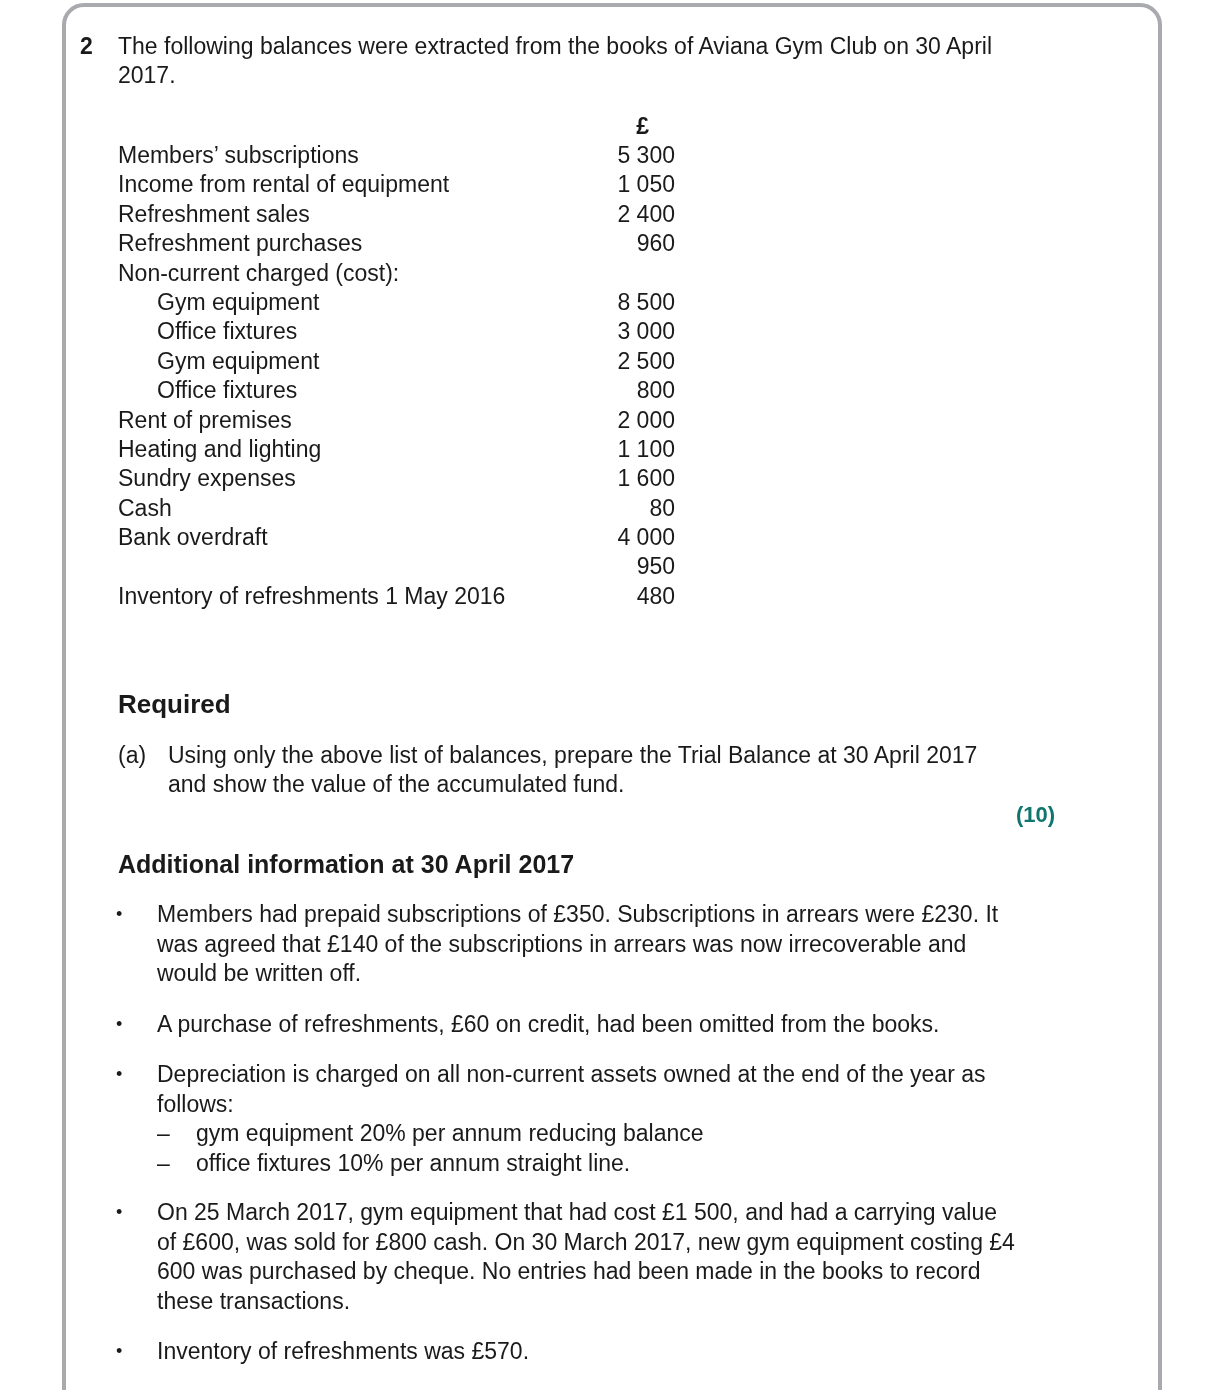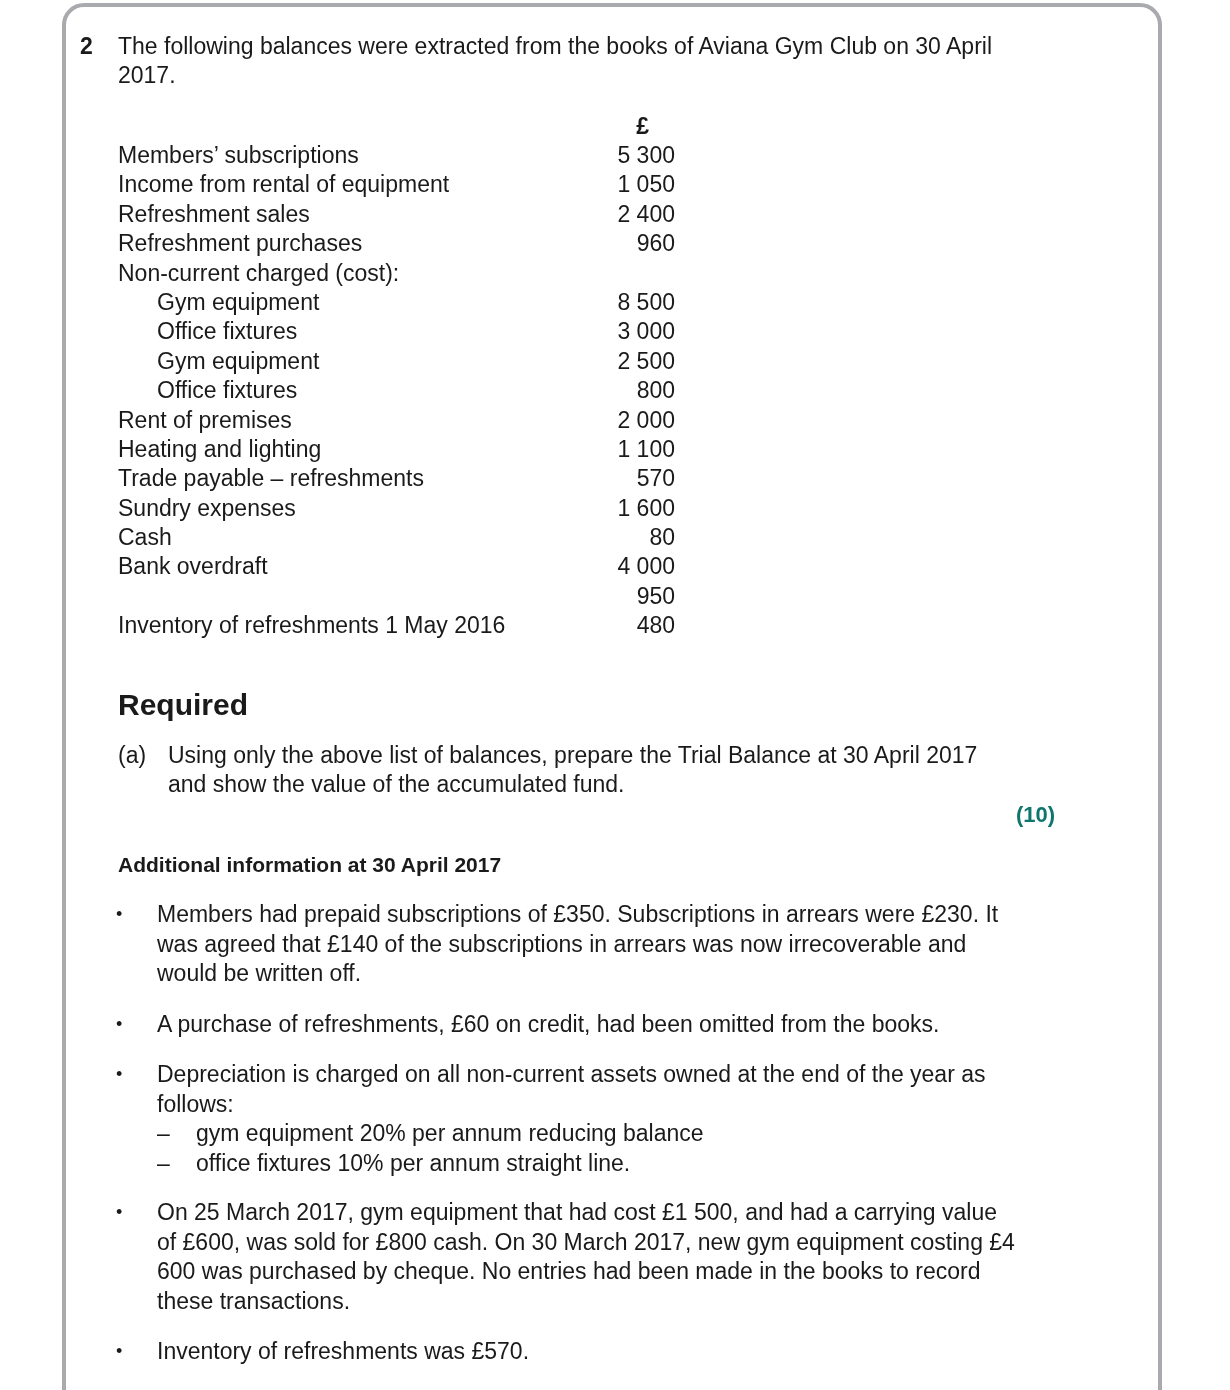--- a/index.html
+++ b/index.html
@@ -69,21 +69,21 @@
       white-space: nowrap;
     }
     .bal-row.header .val {
       font-weight: bold;
       right: 29px;
     }
     .required {
       position: absolute;
       left: 118px;
       top: 690px;
-      font-size: 30px;
+      font-size: 26px;
       font-weight: bold;
       line-height: 29px;
     }
     .part-a {
       position: absolute;
       left: 118px;
       top: 741px;
       width: 900px;
       font-size: 23px;
       line-height: 29px;
@@ -102,21 +102,21 @@
       top: 800px;
       font-size: 22px;
       font-weight: bold;
       color: #0f766e;
       line-height: 29px;
     }
     .addl-title {
       position: absolute;
       left: 118px;
       top: 850px;
-      font-size: 21px;
+      font-size: 25px;
       font-weight: bold;
       line-height: 29px;
     }
     .bullet {
       position: absolute;
       left: 118px;
       width: 900px;
       font-size: 23px;
       line-height: 29.5px;
     }
@@ -191,24 +191,20 @@
         <span class="lbl">Office fixtures</span>
         <span class="val">800</span>
       </div>
       <div class="bal-row">
         <span class="lbl">Rent of premises</span>
         <span class="val">2 000</span>
       </div>
       <div class="bal-row">
         <span class="lbl">Heating and lighting</span>
         <span class="val">1 100</span>
-      </div>
-      <div class="bal-row">
-        <span class="lbl">Trade payable – refreshments</span>
-        <span class="val">570</span>
       </div>
       <div class="bal-row">
         <span class="lbl">Sundry expenses</span>
         <span class="val">1 600</span>
       </div>
       <div class="bal-row">
         <span class="lbl">Cash</span>
         <span class="val">80</span>
       </div>
       <div class="bal-row">

